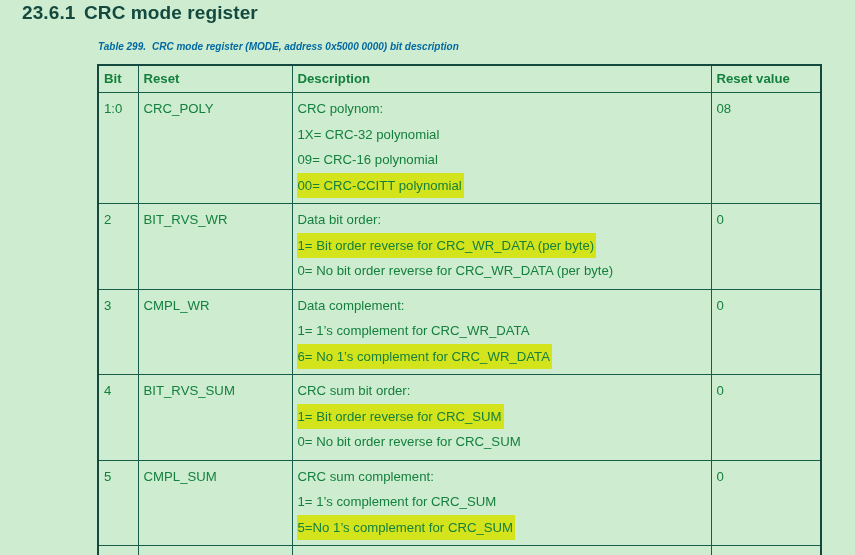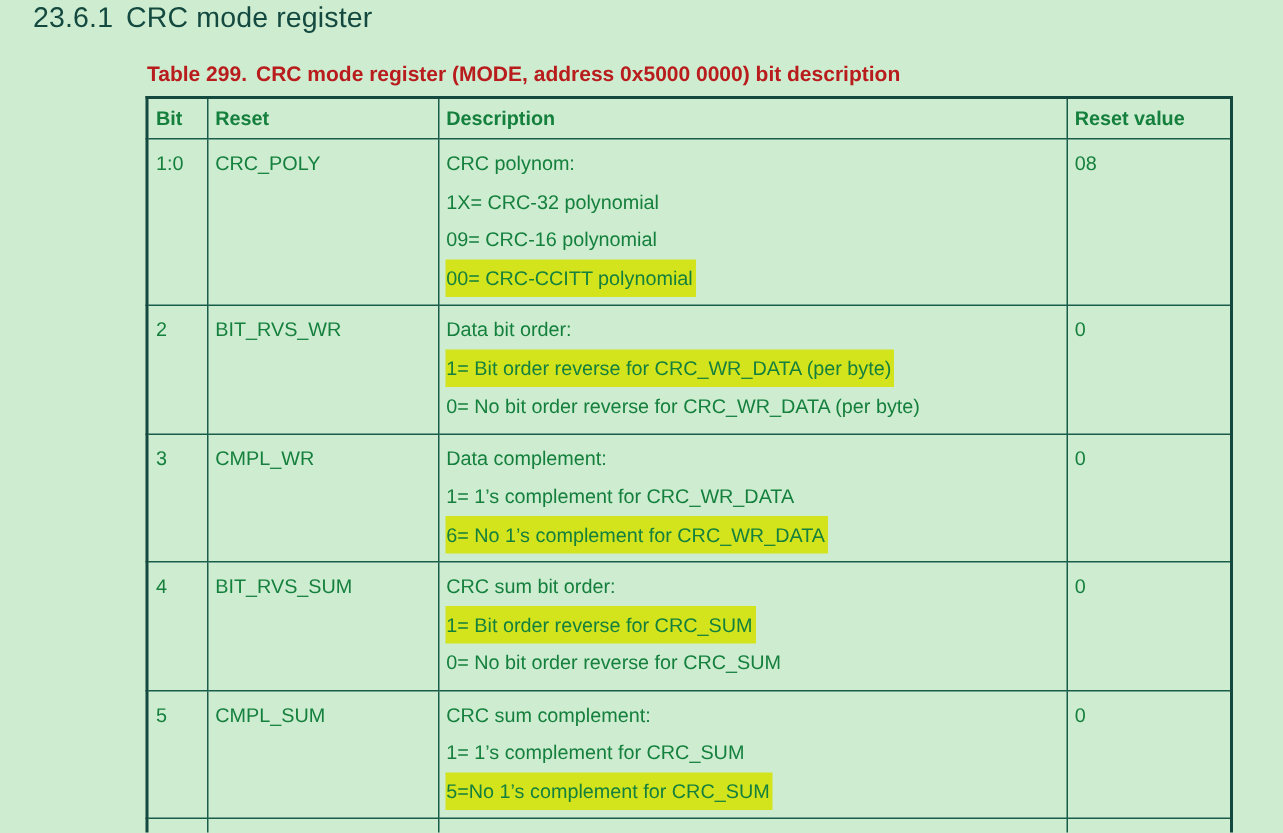--- a/index.html
+++ b/index.html
@@ -17,37 +17,38 @@
     position: relative;
     width: 855px;
     height: 555px;
     background: #cdecd0;
   }
   .section-heading {
     position: absolute;
     left: 22px;
     top: 2px;
     font-size: 19px;
-    font-weight: normal;
+    font-weight: bold;
     color: #14493f;
     letter-spacing: 0.1px;
     white-space: nowrap;
   }
   .section-heading .sec-num {
     display: inline-block;
     min-width: 62px;
   }
   .table-caption {
     position: absolute;
     left: 98px;
     top: 41px;
-    font-size: 14px;
+    font-size: 10px;
     font-weight: bold;
-    color: #b91c1c;
-    white-space: nowrap;
+    color: #0369a1;
+    white-space: nowrap;
+    font-style: italic;
   }
   .table-caption .cap-num {
     margin-right: 6px;
   }
   table.reg {
     position: absolute;
     left: 97px;
     top: 64px;
     width: 723px;
     border-collapse: collapse;

